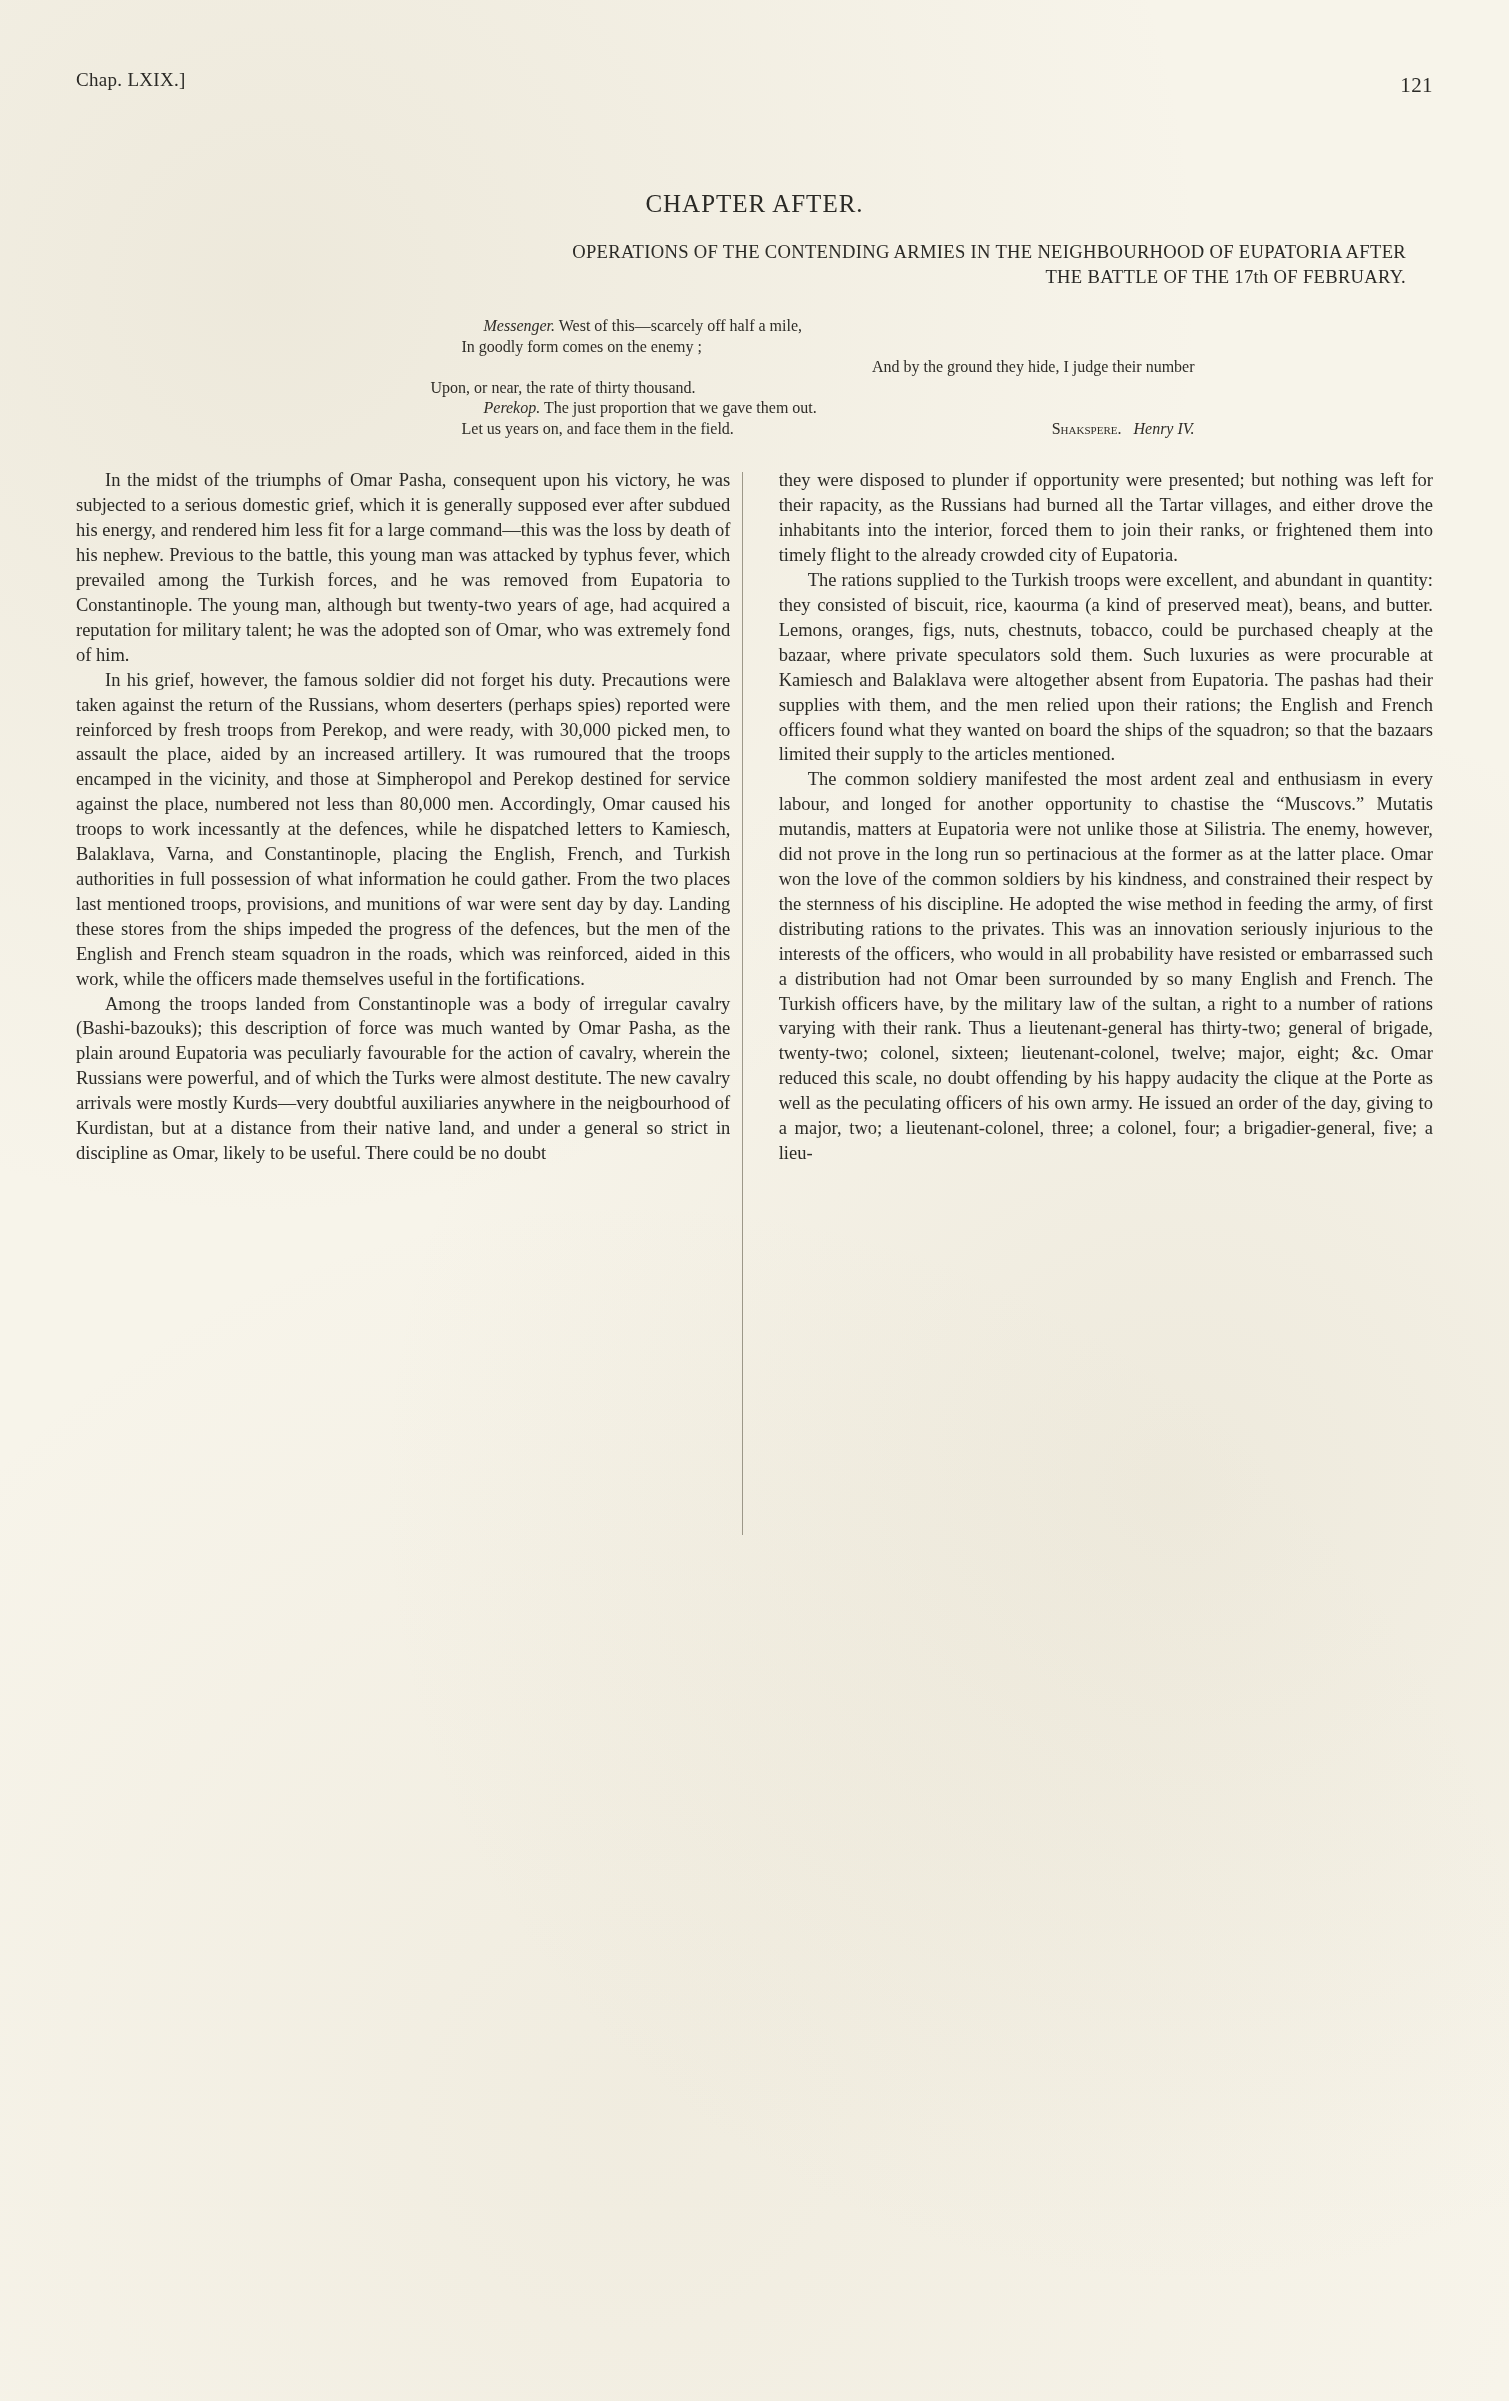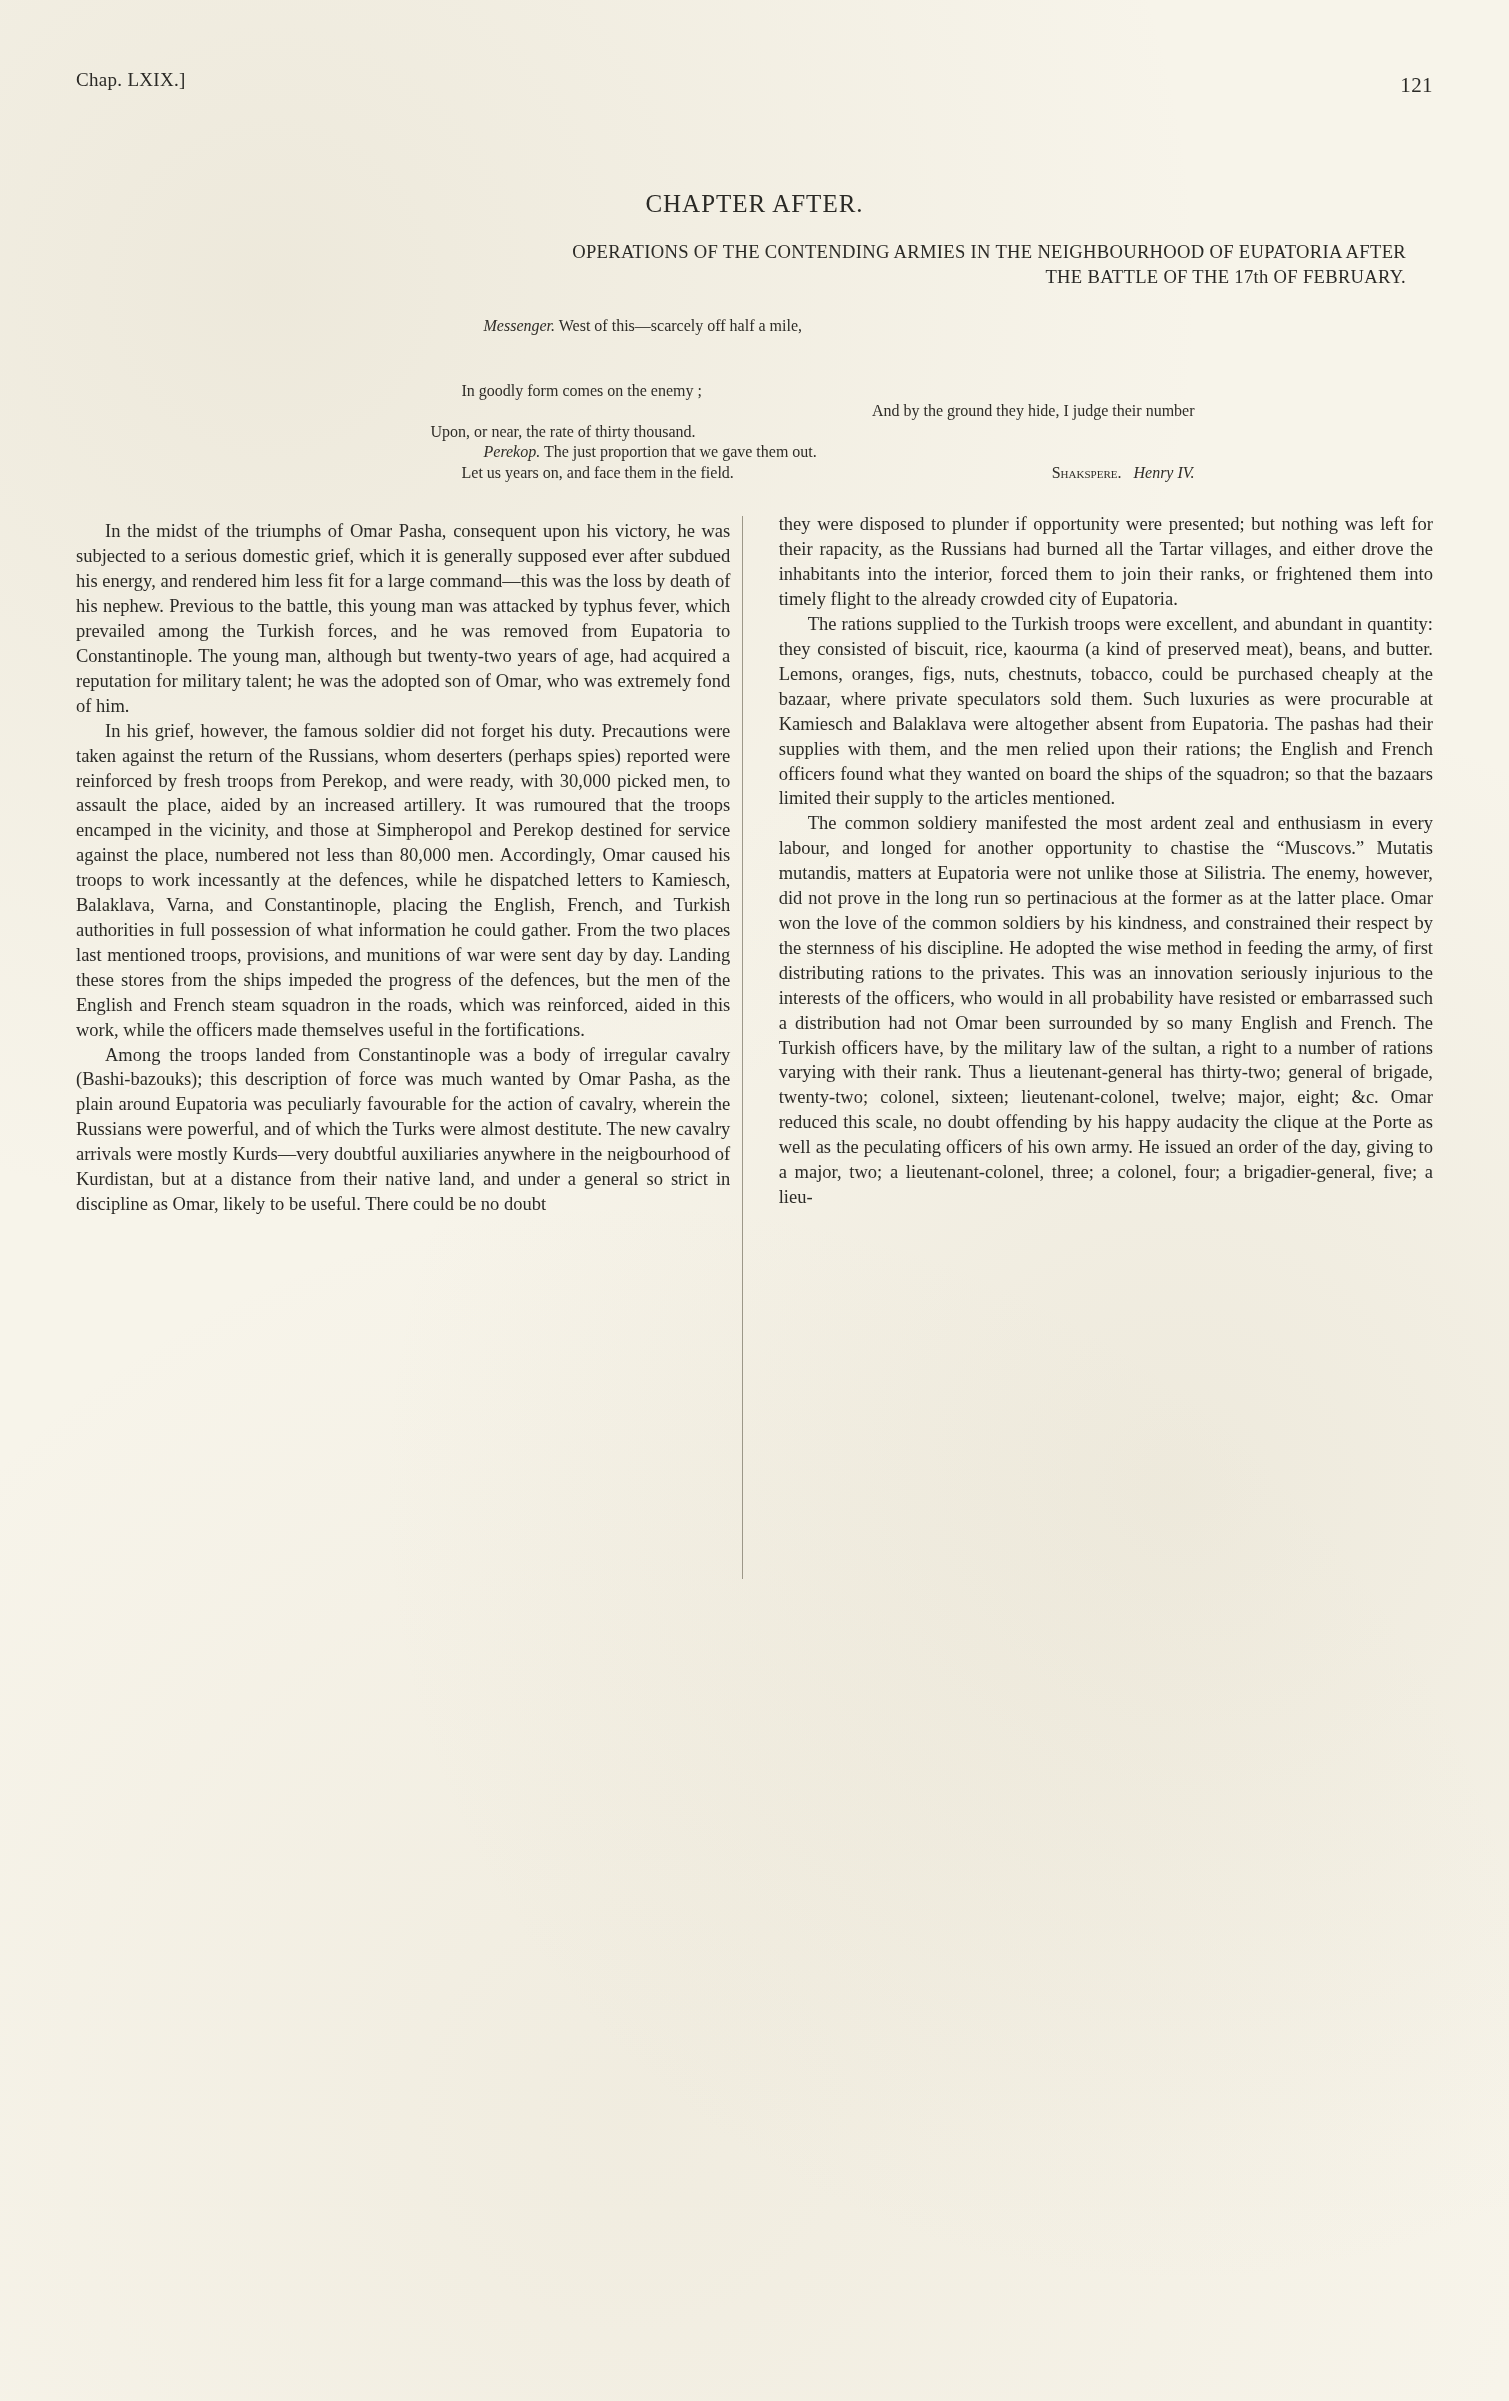--- a/index.html
+++ b/index.html
@@ -84,21 +84,21 @@
     margin: 26px auto 0 auto;
     width: 880px;
     font-size: 16px;
     line-height: 1.285;
     color: #2e2c27;
   }
   .epigraph .ln {
     white-space: nowrap;
   }
   .ep-c1 { padding-left: 169px; }
-  .ep-c2 { padding-left: 147px; margin-top: 44px; }
+  .ep-c2 { padding-left: 147px; }
   .ep-c3 { padding-left: 147px; text-align: right; }
   .ep-c4 { padding-left: 116px; }
   .ep-c5 { padding-left: 169px; }
   .ep-c6 { padding-left: 147px; position: relative; }
   .ep-attr {
     position: absolute;
     right: 0;
     top: 0;
     white-space: nowrap;
   }
@@ -115,21 +115,21 @@
     gap: 0;
   }
   .col {
     width: 659px;
     font-size: 18.5px;
     line-height: 1.347;
     text-align: justify;
     text-justify: inter-word;
     hyphens: none;
   }
-  .col.left { padding-right: 22.4px; margin-top: 7px; }
+  .col.left { padding-right: 22.4px; }
   .col.right { padding-left: 26px; }
   .rule {
     position: absolute;
     left: 666px;
     top: 3.5px;
     width: 0.9px;
     height: 1063px;
     background: #8d8778;
     opacity: 0.85;
   }

